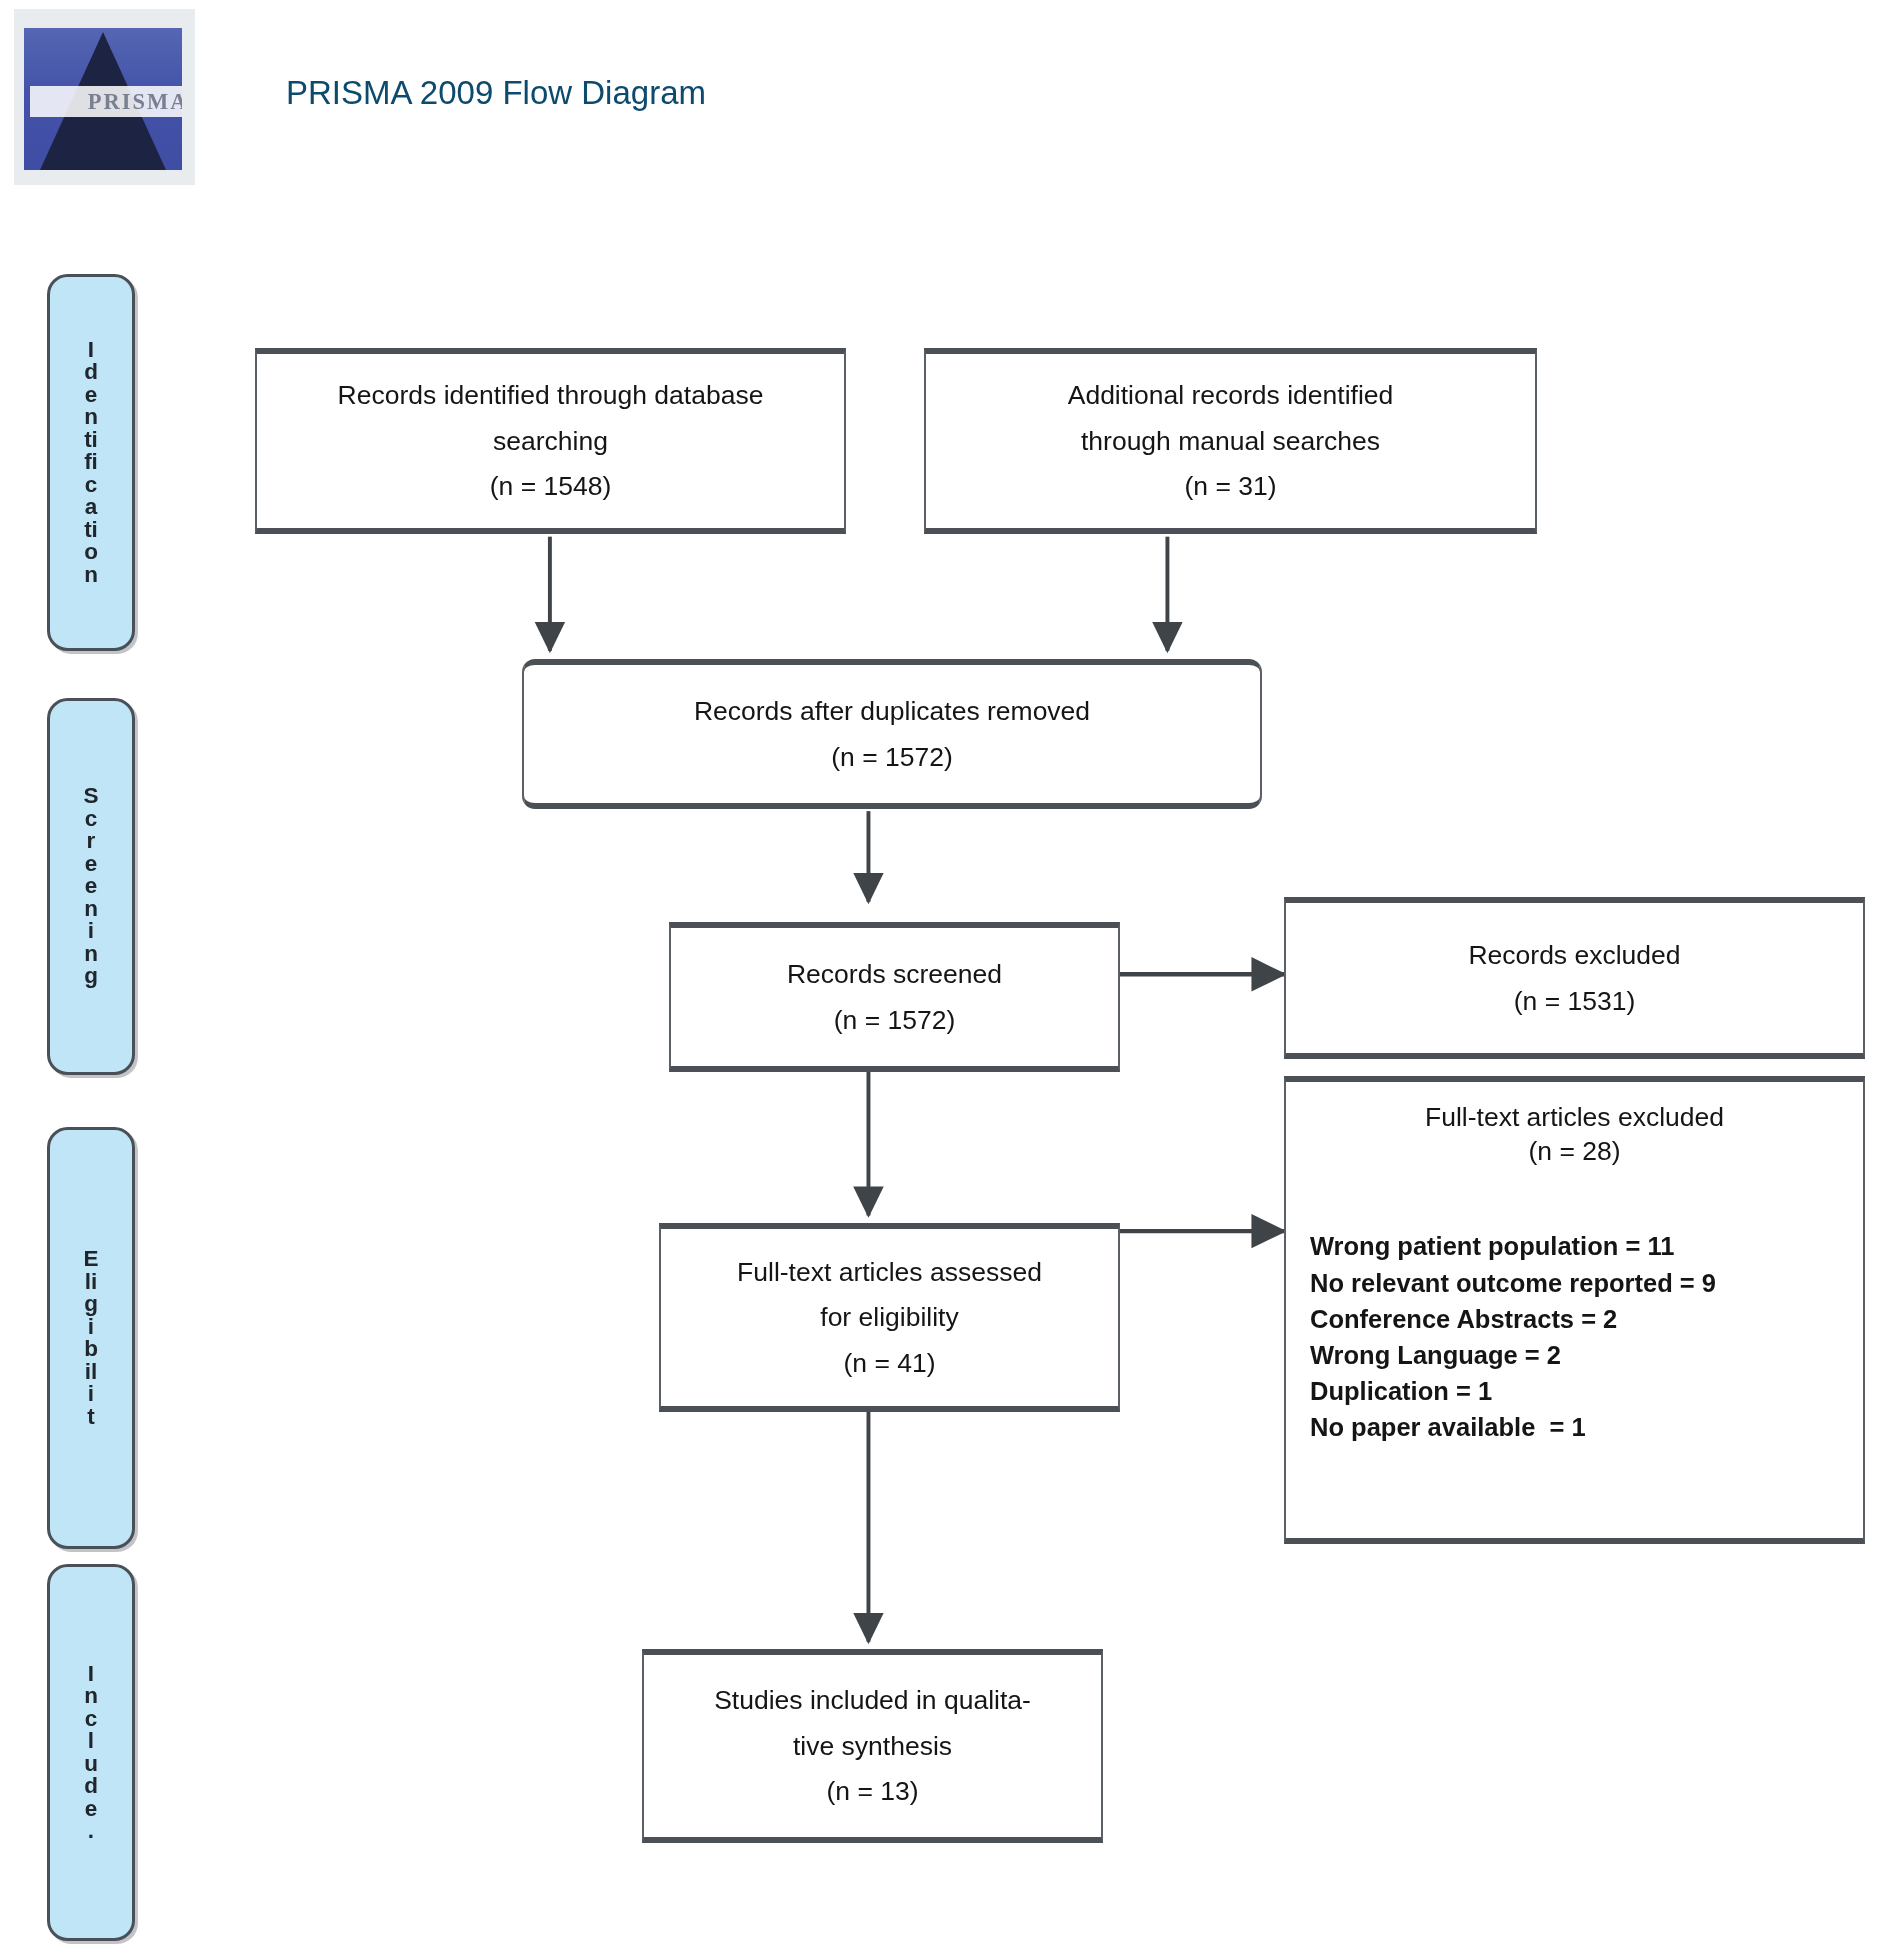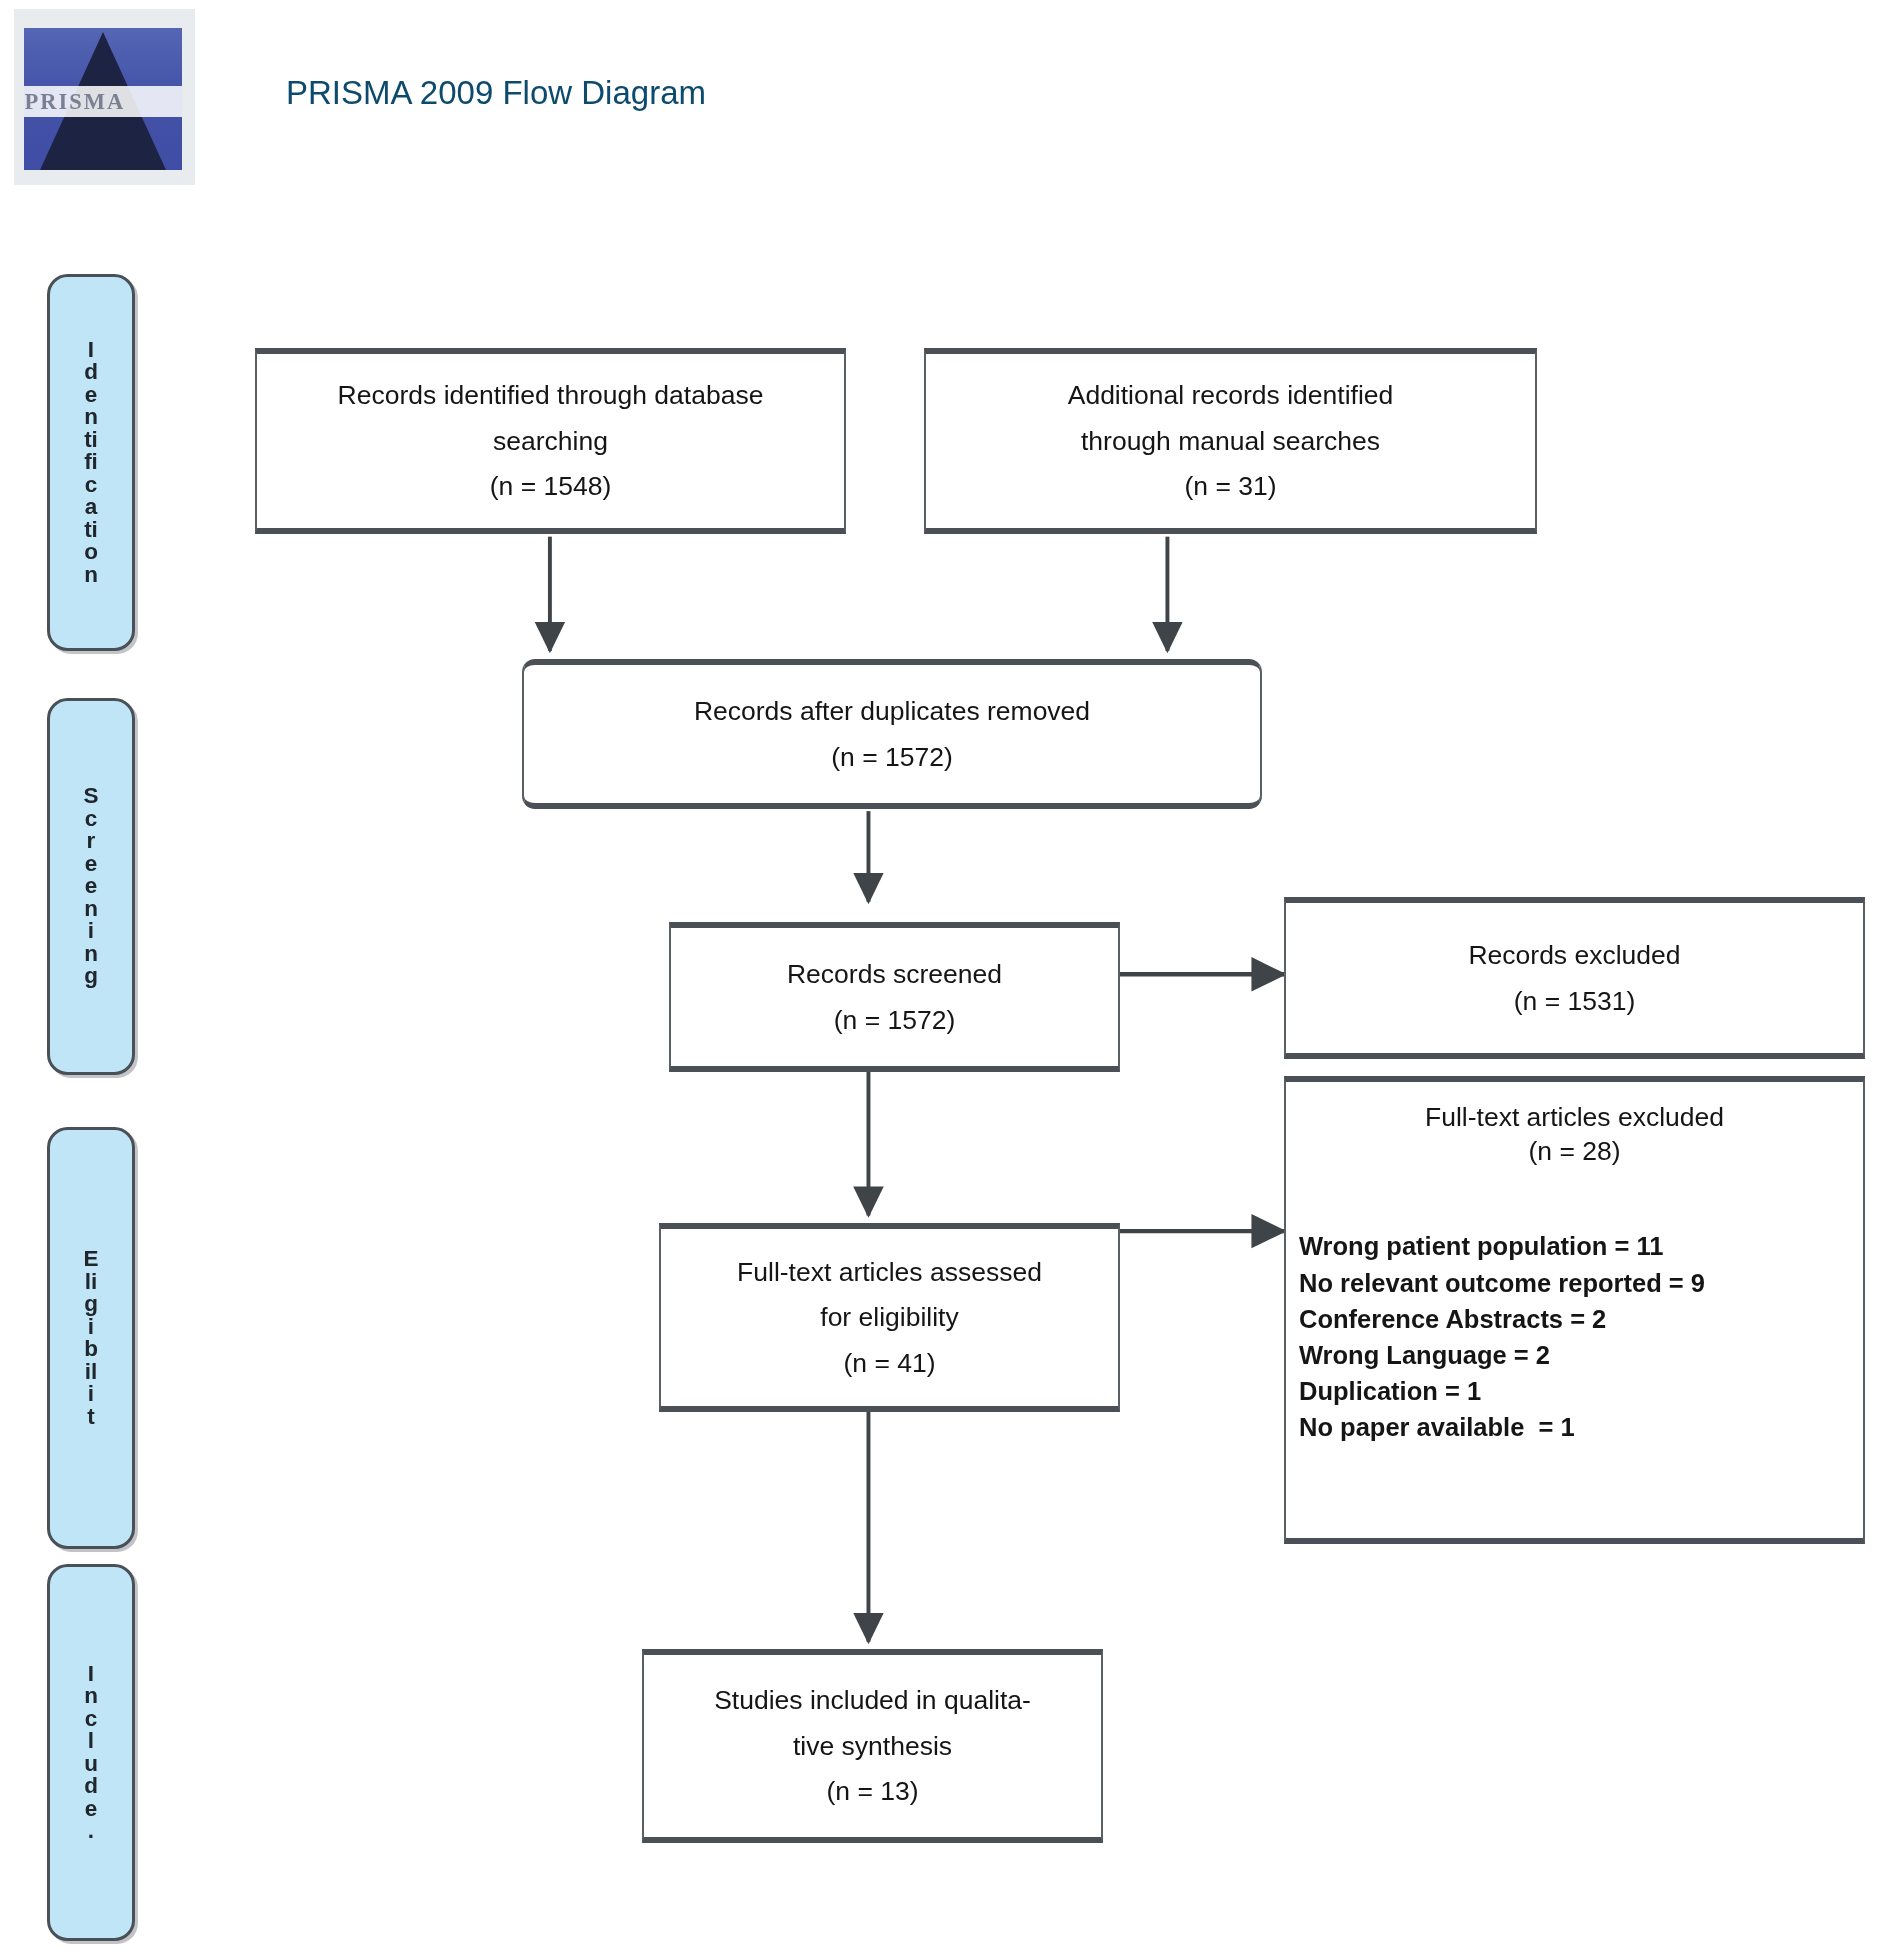--- a/index.html
+++ b/index.html
@@ -39,26 +39,26 @@
     position: absolute;
     left: 50%; top: 3.9px;
     transform: translateX(-50%);
     width: 0; height: 0;
     border-left: 63px solid transparent;
     border-right: 63px solid transparent;
     border-bottom: 138px solid #1d2342;
   }
   #logo-band {
     position: absolute;
-    left: 0; top: 58px;
+    left: 6px; top: 58px;
     width: 100%; height: 31px;
     background: rgba(255,255,255,0.86);
     display: flex;
     align-items: center;
-    justify-content: flex-start;
+    justify-content: flex-end;
   }
   #logo-wordmark {
     font-family: "Liberation Serif", serif;
     font-size: 22.5px;
     font-weight: 700;
     letter-spacing: 2px;
     color: #6b7386;
     mix-blend-mode: normal;
     opacity: .88;
   }
@@ -132,21 +132,21 @@
     justify-content: flex-start;
     align-items: stretch;
     padding: 17.6px 0 0 0;
   }
   .excl-head {
     text-align: center;
   }
   .excl-head .line { text-align: center; }
   .excl-list {
     margin-top: 49px;
-    padding-left: 13px;
+    padding-left: 24px;
   }
   .excl-list .line {
     text-align: left;
     font-weight: 700;
     font-size: 25.5px;
     line-height: 1.42;
   }
 </style>
 </head>
 <body>

